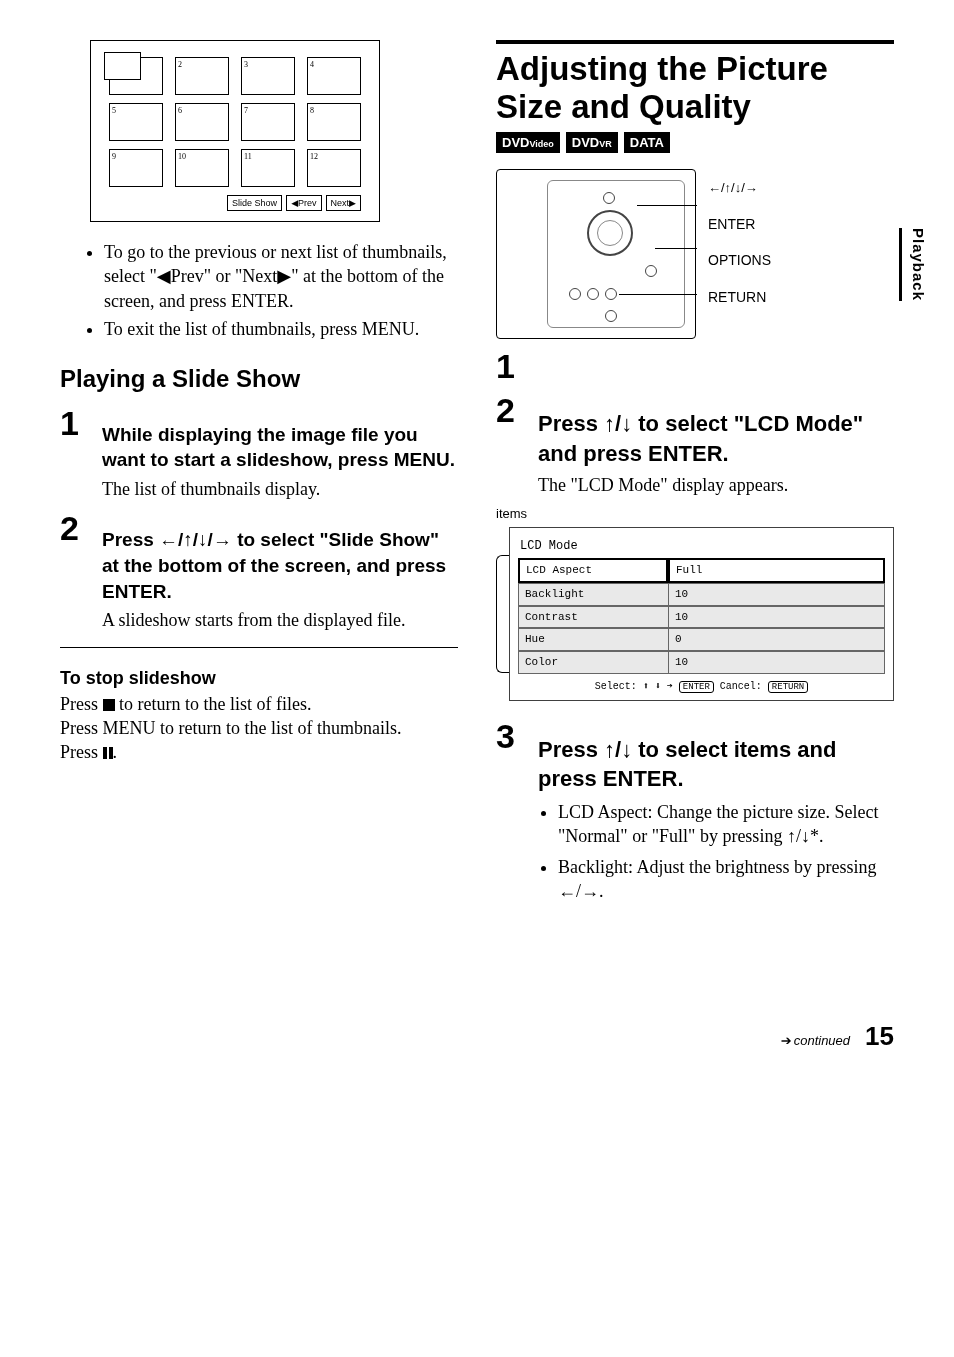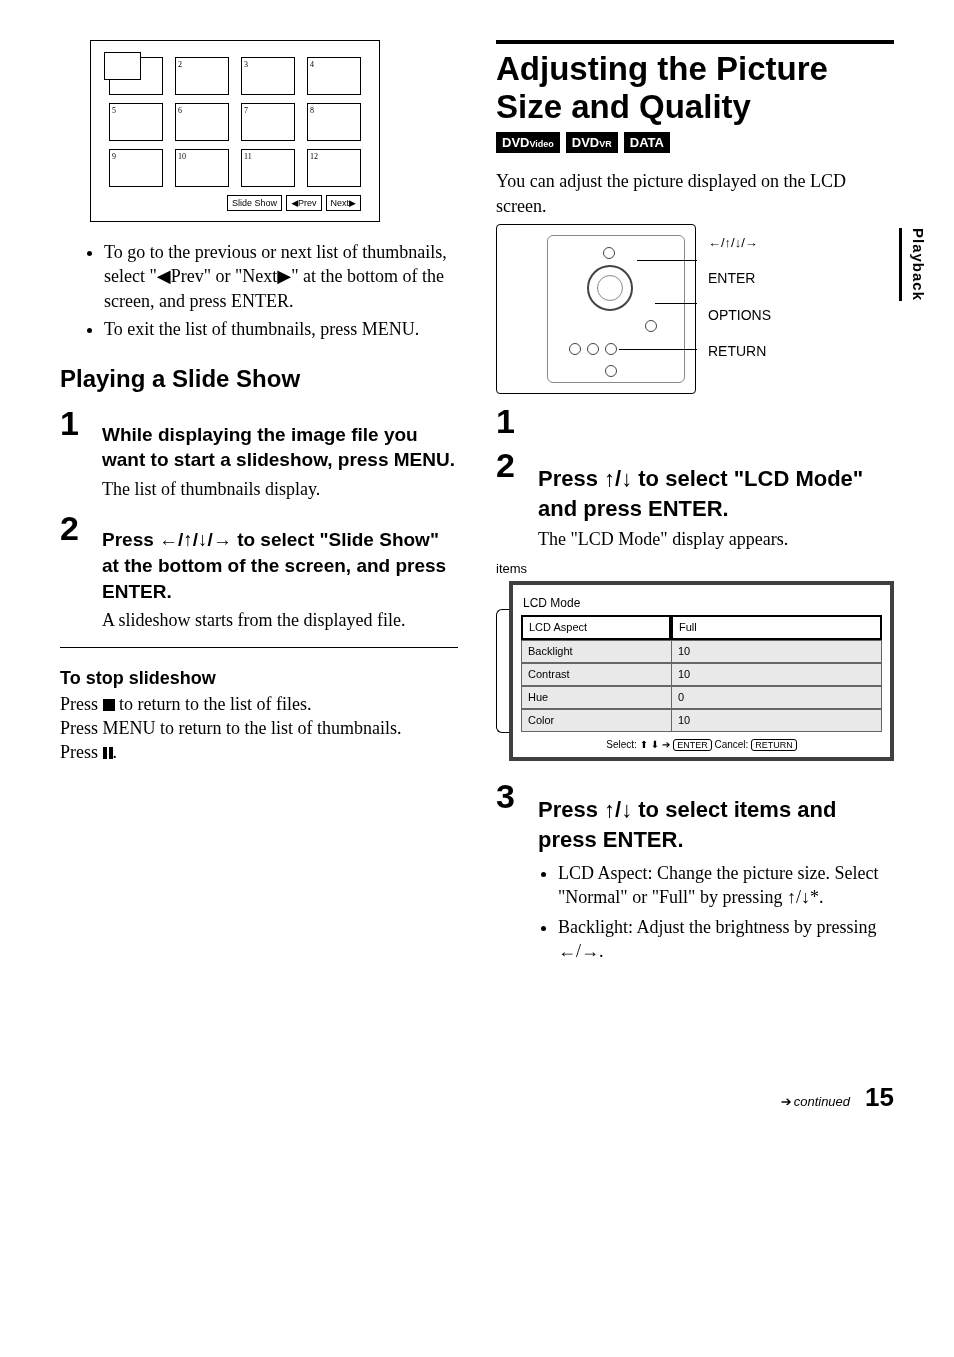--- a/index.html
+++ b/index.html
@@ -77,21 +77,21 @@
 
   
   .items-label{ font-family:Arial,sans-serif; font-size:13px; margin-top:8px;}
   .items-wrap{ display:flex; align-items:stretch; margin-top:4px;}
   .brkt{
     width:14px; border:1px solid #000; border-right:none;
     border-top-left-radius:6px; border-bottom-left-radius:6px;
     margin-right:-1px; margin-top:28px; margin-bottom:28px;
   }
   .lcd-box{
-    border:4px solid #404040; flex:1; padding:8px 8px 6px 8px; font-family:Liberation Sans, sans-serif;
+    border:1px solid #404040; flex:1; padding:8px 8px 6px 8px; font-family:Liberation Mono, monospace;
     width:370px;
   }
   .lcd-title{ font-size:12px; margin:2px 2px 4px 2px;}
   .lcd-row{ display:flex; font-size:11px;}
   .lcd-row > div { border:1px solid #666; padding:3px 6px; background:#e9e9e9;}
   .lcd-row .k{ flex:0 0 150px; border-right:none;}
   .lcd-row .v{ flex:1; border-left:1px solid #666;}
   .lcd-row.sel .k, .lcd-row.sel .v { background:#fff; border:2px solid #000; }
   .lcd-footer{ font-size:10px; text-align:center; margin-top:6px;}
   .key{ border:1px solid #000; border-radius:3px; padding:0 3px; font-size:9px;}
@@ -186,21 +186,20 @@
   <div class="col">
     <div class="h-rule"></div>
     <div class="h1">Adjusting the Picture Size and Quality</div>
 
     <div class="media-labels">
       <span class="ml"><span>DVD</span><span class="sm">Video</span></span>
       <span class="ml"><span>DVD</span><span class="sm">VR</span></span>
       <span class="ml">DATA</span>
     </div>
 
-    <p>You can adjust the picture displayed on the LCD screen.</p>
 
     <div class="remote-wrap">
       <div class="remote">
         <div class="inner-pad"></div>
         <div class="dpad"></div>
         <div class="btn-round" style="top:22px; left:106px;"></div>
         <div class="btn-round" style="top:95px; left:148px;"></div>
         <div class="btn-round" style="top:118px; left:72px;"></div>
         <div class="btn-round" style="top:118px; left:90px;"></div>
         <div class="btn-round" style="top:118px; left:108px;"></div>

